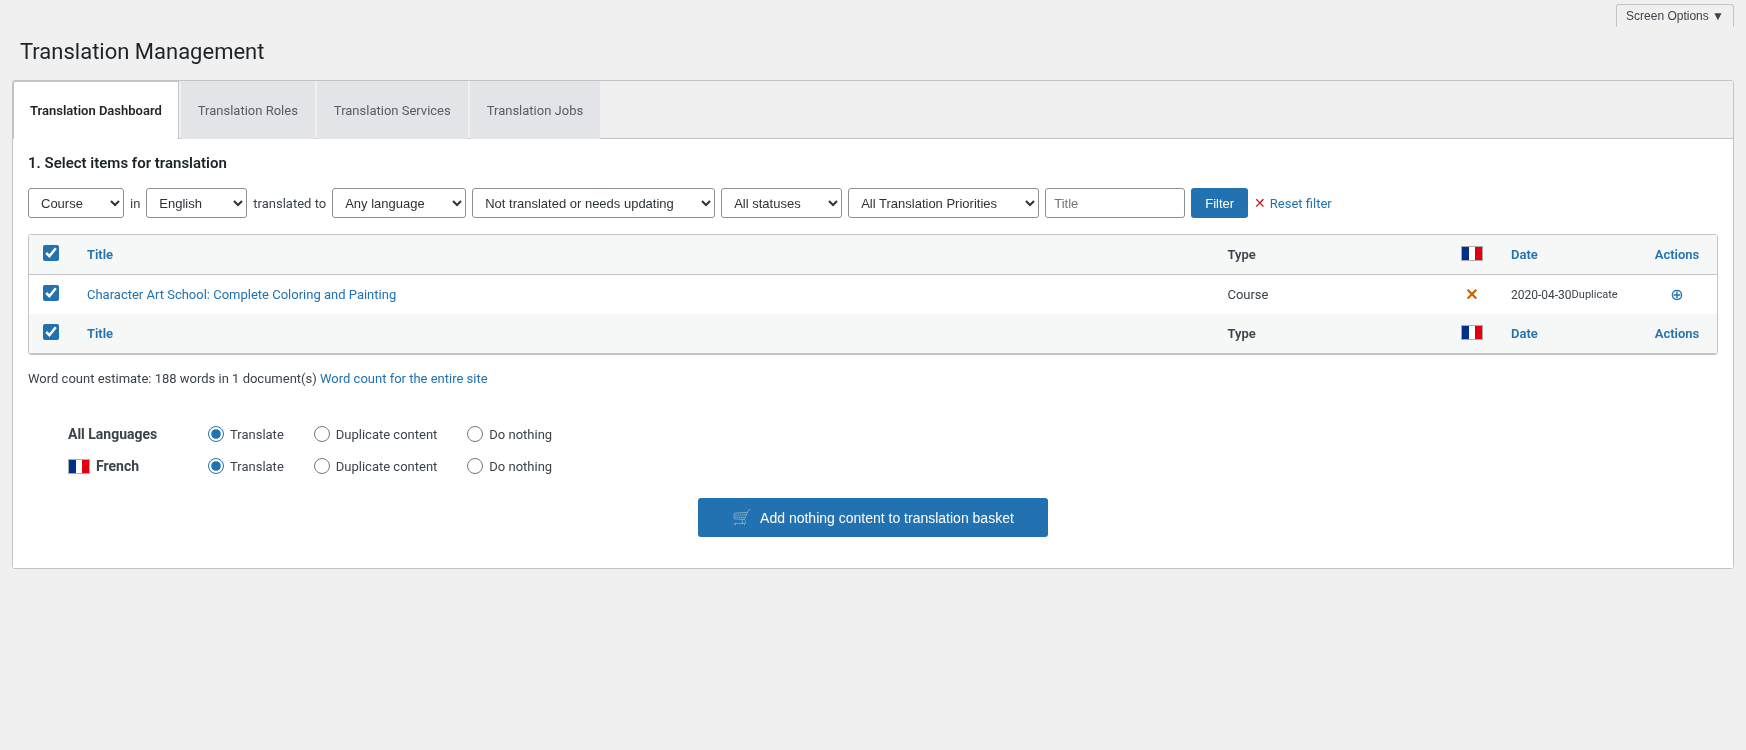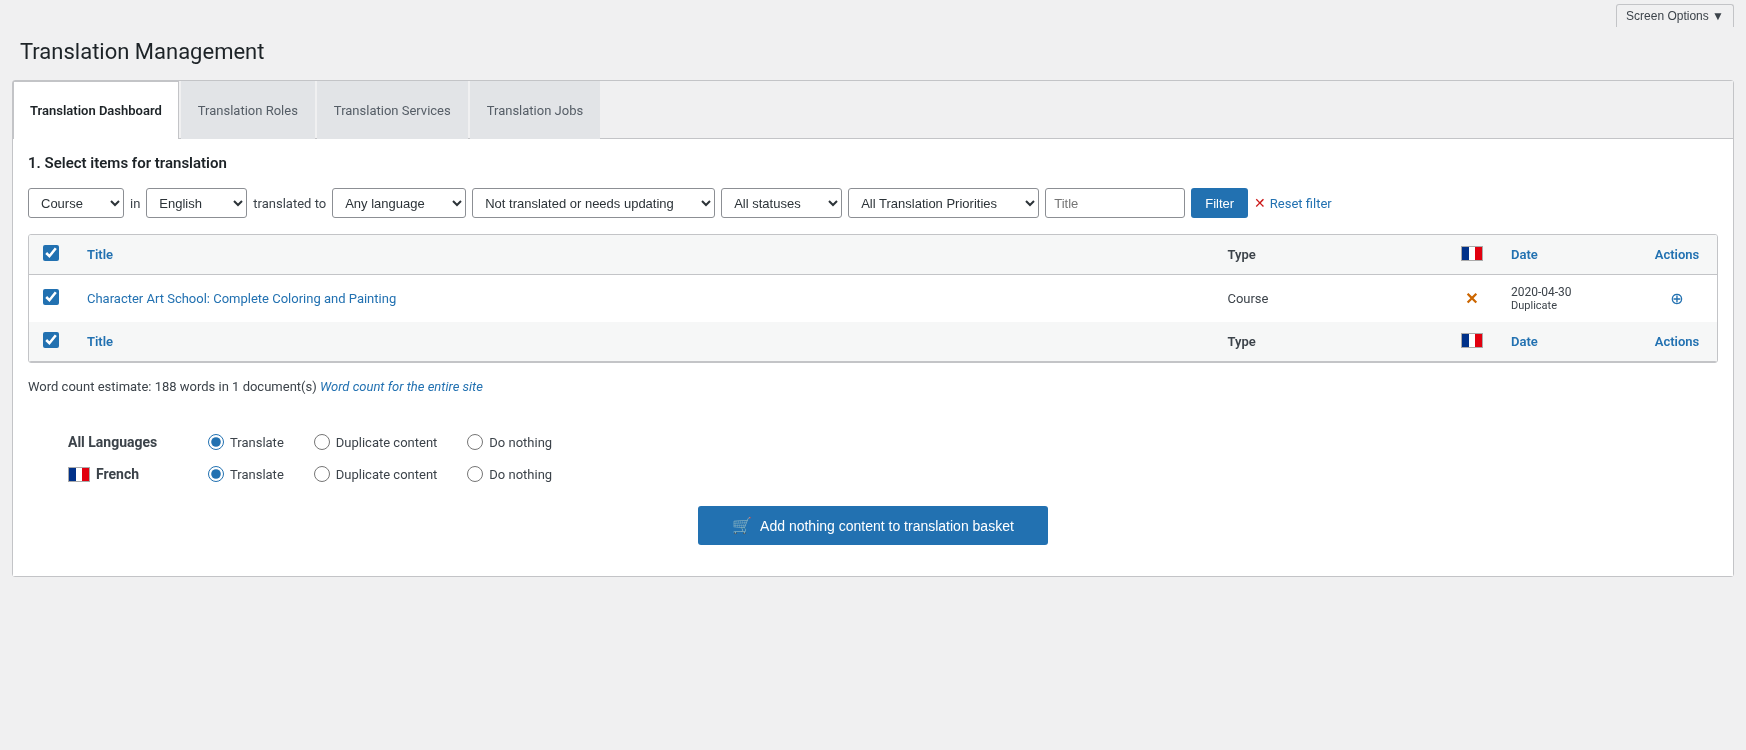--- a/index.html
+++ b/index.html
@@ -182,21 +182,21 @@
     }
 
     .col-title { color: #2271b1; cursor: pointer; }
     .col-type { color: #3c434a; }
     .col-flag { width: 40px; text-align: center; }
     .col-date { width: 140px; }
     .col-actions { width: 80px; text-align: center; }
 
     .date-info {
       display: flex;
-      flex-direction: column;
+      flex-direction: row;
       font-size: 12px;
     }
 
     .published-badge {
       color: #3c434a;
       font-size: 11px;
     }
 
     
     .flag-fr {
@@ -223,21 +223,20 @@
 
     .word-count {
       font-size: 13px;
       color: #3c434a;
       margin-bottom: 24px;
     }
 
     .word-count a {
       color: #2271b1;
       text-decoration: none;
-      font-style: italic;
     }
 
     .section2-title {
       font-size: 15px;
       font-weight: 600;
       margin-bottom: 20px;
       color: #1d2327;
     }
 
     .translation-options {

